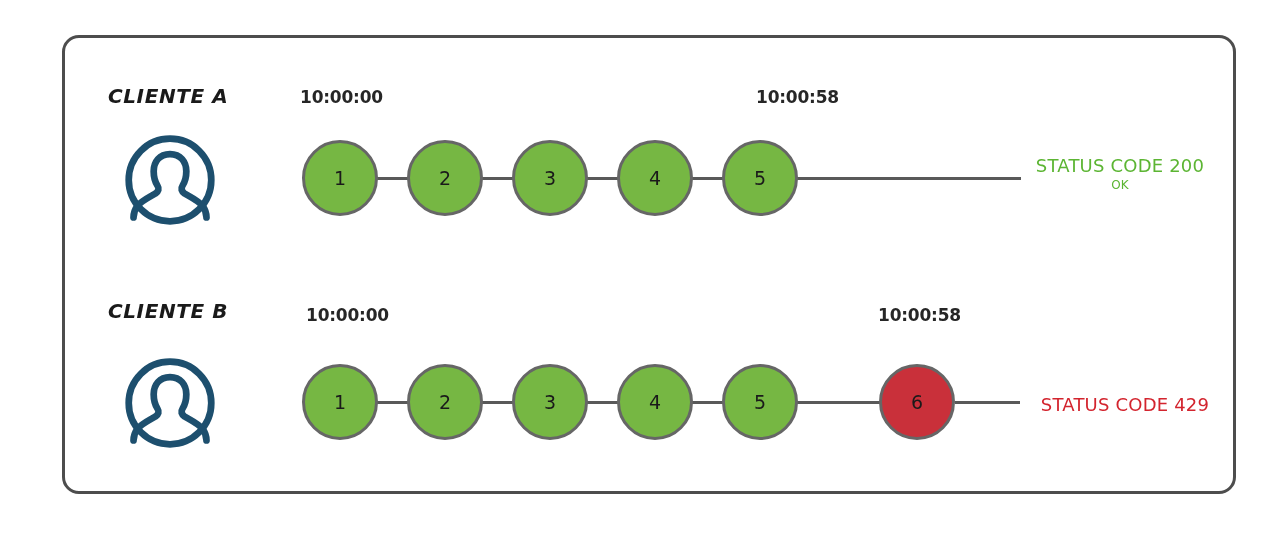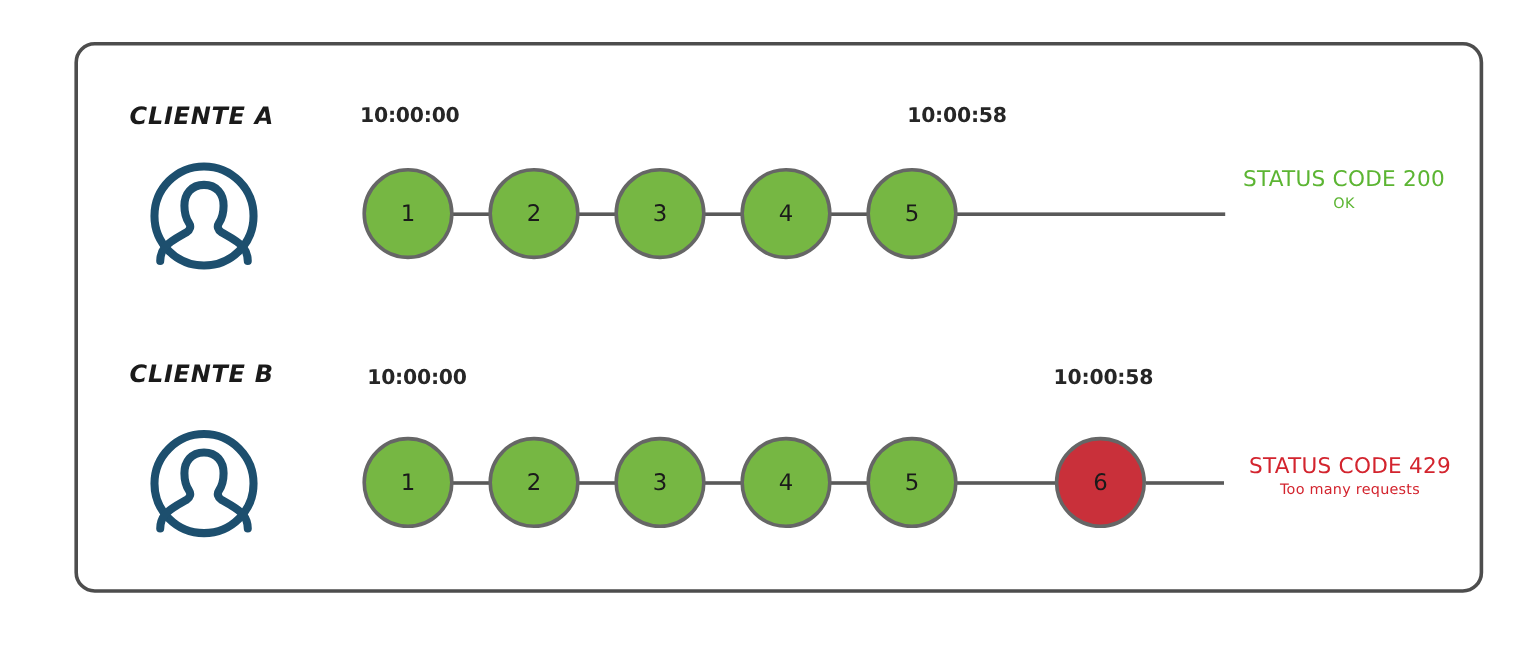--- a/index.html
+++ b/index.html
@@ -111,21 +111,21 @@
   }
   .status .line2 {
     display: block;
     font-size: 12px;
     font-weight: 400;
     letter-spacing: 0.2px;
   }
   .status.green .line1,
   .status.green .line2 { color: #5cb533; }
   .status.red .line1,
-  .status.red .line2   { color: #d3242e; }
+  .status.red .line2   { color: #d3242e; margin-top: 16px; }
 </style>
 </head>
 <body>
 
 <div id="canvas">
 
   <div class="frame"></div>
 
   <div class="row">
 
@@ -158,21 +158,21 @@
     <div class="connector" style="left:586px; top:177px; width:36px;"></div>
     <div class="connector" style="left:691px; top:177px; width:36px;"></div>
     <div class="connector" style="left:796px; top:177px; width:225px;"></div>
 
     <div class="node ok" style="left:302px; top:140px;">1</div>
     <div class="node ok" style="left:407px; top:140px;">2</div>
     <div class="node ok" style="left:512px; top:140px;">3</div>
     <div class="node ok" style="left:617px; top:140px;">4</div>
     <div class="node ok" style="left:722px; top:140px;">5</div>
 
-    <div class="status green" style="left:1020px; top:139px; width:200px;">
+    <div class="status green" style="left:1020px; top:155px; width:200px;">
       <span class="line1">STATUS CODE 200</span>
       <span class="line2">OK</span>
     </div>
   </div>
 
   <div class="row">
 
     <div class="client-label" style="left:108px; top:299px;font-style:italic;">CLIENTE B</div>
 
     <div class="timestamp" style="left:306px; top:305px;">10:00:00</div>
@@ -206,17 +206,16 @@
 
     <div class="node ok" style="left:302px; top:364px;">1</div>
     <div class="node ok" style="left:407px; top:364px;">2</div>
     <div class="node ok" style="left:512px; top:364px;">3</div>
     <div class="node ok" style="left:617px; top:364px;">4</div>
     <div class="node ok" style="left:722px; top:364px;">5</div>
     <div class="node fail" style="left:879px; top:364px;">6</div>
 
     <div class="status red" style="left:1020px; top:378px; width:210px;">
       <span class="line1">STATUS CODE 429</span>
-      <span class="line2">Too many requests</span>
     </div>
   </div>
 
 </div>
 
 </body></html>

